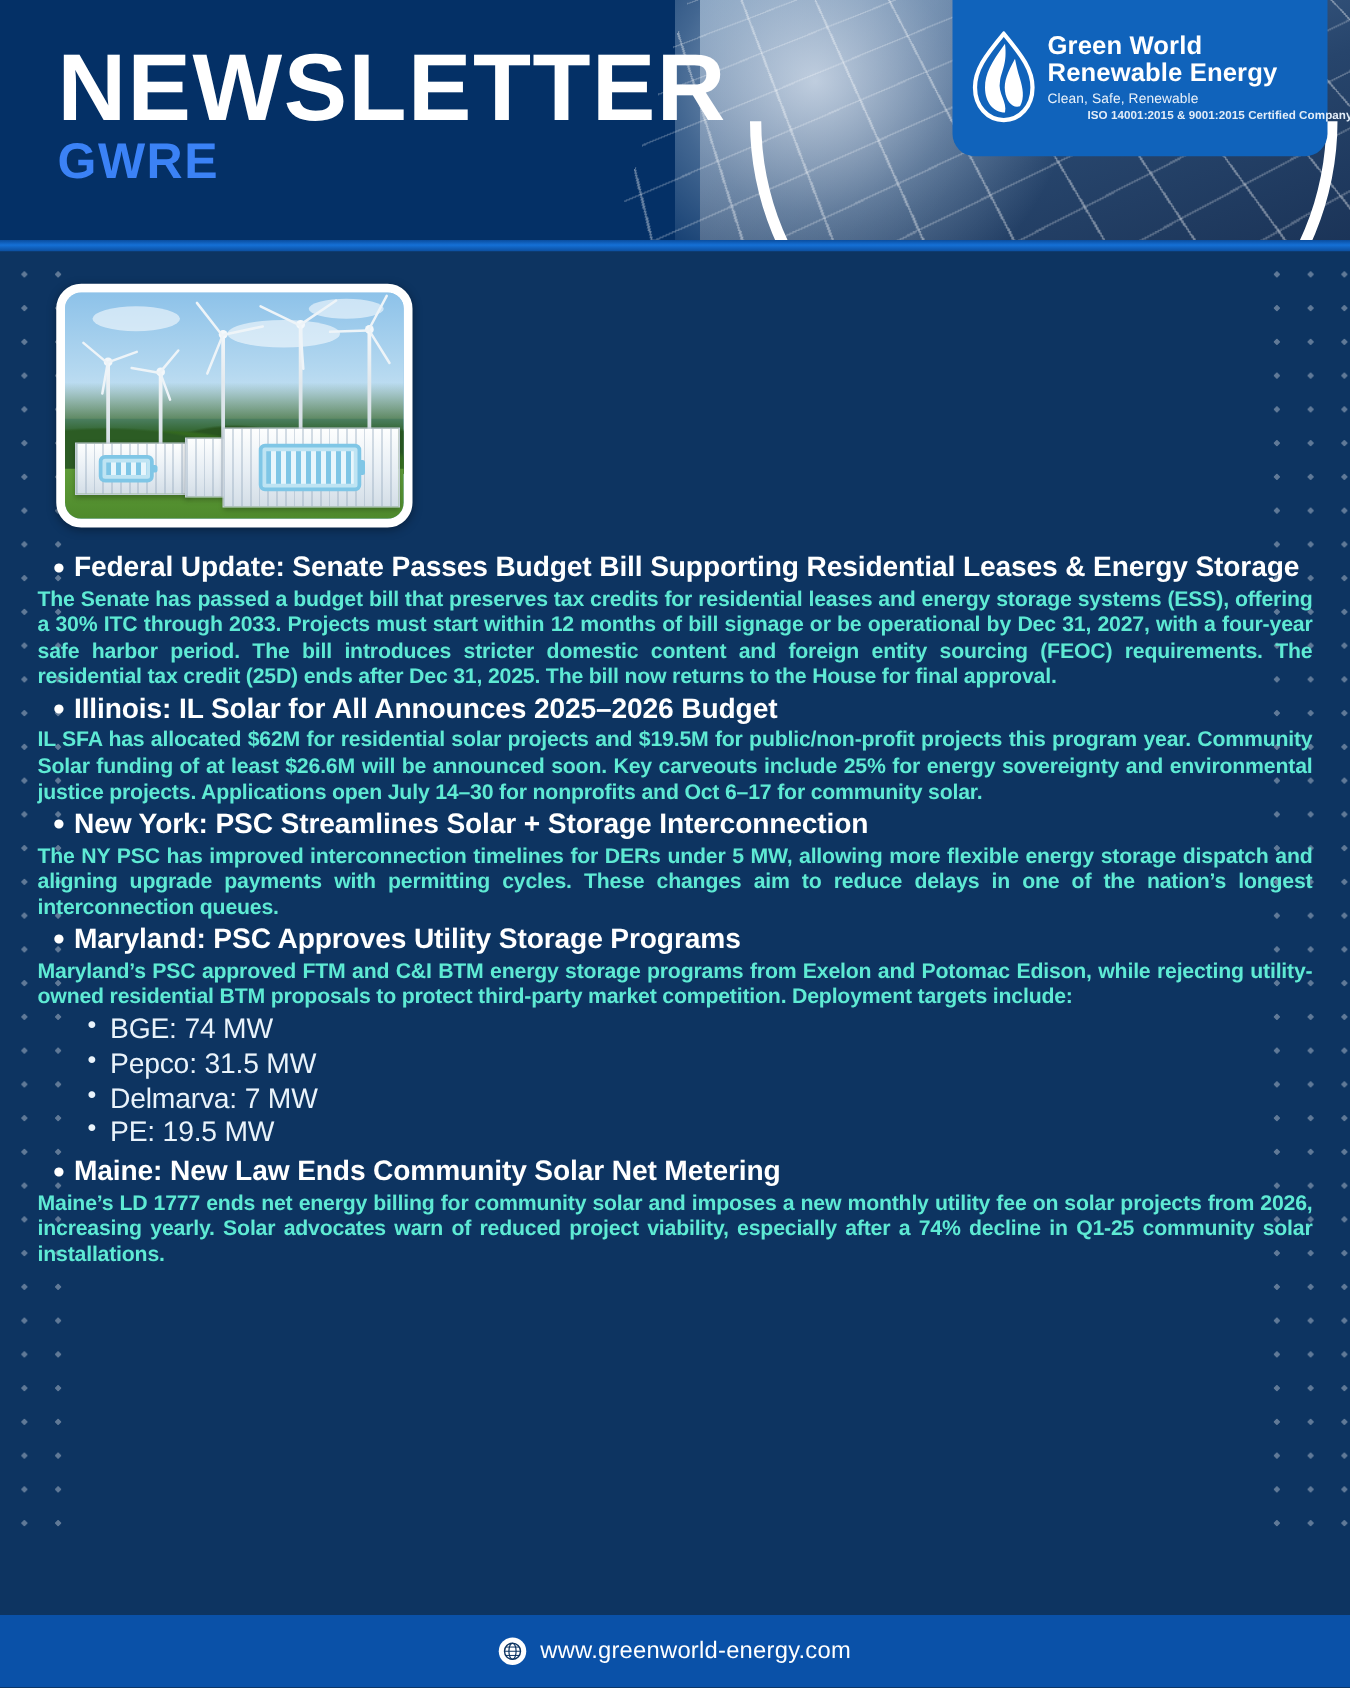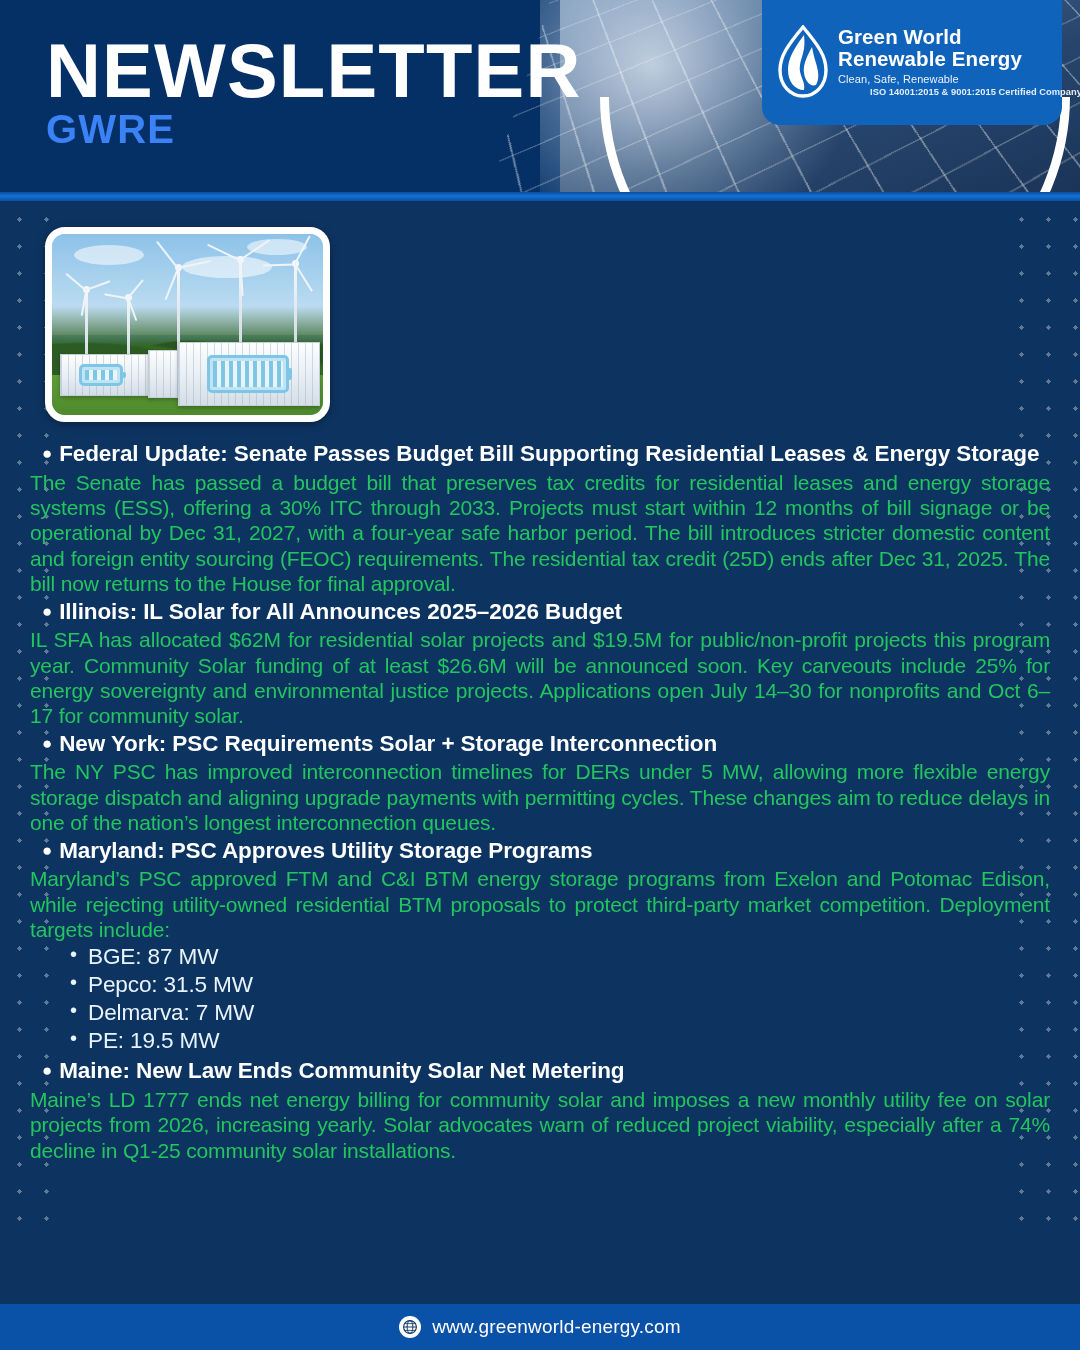--- a/index.html
+++ b/index.html
@@ -202,42 +202,42 @@
     color:#ffffff;
     font-size:22.5px; font-weight:bold;
     line-height:1.27;
     padding-left:28px;
     text-indent:-16px;
     margin:0 0 1px 0;
     letter-spacing:-.1px;
   }
   .sec-head .bul { font-size:17px; vertical-align:2px; padding-right:7px; }
   .para {
-    color:#22c55e;
-    font-size:21px; font-weight:400;
+    color:#5eead4;
+    font-size:17px; font-weight:700;
     line-height:1.21;
     text-align:justify;
     letter-spacing:-.15px;
     margin:0 0 1px 0;
   }
   .para.last-line-left { text-align-last:left; }
   .sublist { list-style:none; margin:1px 0 3px 0; padding:0 0 0 40px; }
   .sublist li {
     color:#e9f3fb; font-size:22.6px; line-height:1.23;
     letter-spacing:-.15px;
     position:relative; padding-left:18px;
   }
   .sublist li::before {
     content:"\2022"; position:absolute; left:0; top:-1px;
     font-size:20px; color:#e9f3fb;
   }
 
   
   .footer {
-    position:absolute; left:0; bottom:0; width:1080px; height:46px;
+    position:absolute; left:0; bottom:0; width:1080px; height:58px;
     background:#0a51a8;
     display:flex; align-items:center; justify-content:center; gap:11px;
     z-index:7;
   }
   .globe-icon {
     width:22px; height:22px; border-radius:50%;
     background:#ffffff;
     display:flex; align-items:center; justify-content:center;
   }
   .globe-icon svg { display:block; }
@@ -357,29 +357,29 @@
       <p class="sec-head"><span class="bul">●</span><span>Federal Update: Senate Passes Budget Bill Supporting Residential Leases &amp; Energy Storage</span></p>
       <p class="para last-line-left">The Senate has passed a budget bill that preserves tax credits for residential leases and energy storage systems (ESS), offering a 30% ITC through 2033. Projects must start within 12 months of bill signage or be operational by Dec 31, 2027, with a four-year safe harbor period. The bill introduces stricter domestic content and foreign entity sourcing (FEOC) requirements. The residential tax credit (25D) ends after Dec 31, 2025. The bill now returns to the House for final approval.</p>
     </div>
 
     <div>
       <p class="sec-head"><span class="bul">●</span><span>Illinois: IL Solar for All Announces 2025–2026 Budget</span></p>
       <p class="para last-line-left">IL SFA has allocated $62M for residential solar projects and $19.5M for public/non-profit projects this program year. Community Solar funding of at least $26.6M will be announced soon. Key carveouts include 25% for energy sovereignty and environmental justice projects. Applications open July 14–30 for nonprofits and Oct 6–17 for community solar.</p>
     </div>
 
     <div>
-      <p class="sec-head"><span class="bul">●</span><span>New York: PSC Requirements Solar + Storage Interconnection</span></p>
+      <p class="sec-head"><span class="bul">●</span><span>New York: PSC Streamlines Solar + Storage Interconnection</span></p>
       <p class="para last-line-left">The NY PSC has improved interconnection timelines for DERs under 5 MW, allowing more flexible energy storage dispatch and aligning upgrade payments with permitting cycles. These changes aim to reduce delays in one of the nation’s longest interconnection queues.</p>
     </div>
 
     <div>
       <p class="sec-head"><span class="bul">●</span><span>Maryland: PSC Approves Utility Storage Programs</span></p>
       <p class="para last-line-left">Maryland’s PSC approved FTM and C&amp;I BTM energy storage programs from Exelon and Potomac Edison, while rejecting utility-owned residential BTM proposals to protect third-party market competition. Deployment targets include:</p>
       <ul class="sublist">
-        <li>BGE: 87 MW</li>
+        <li>BGE: 74 MW</li>
         <li>Pepco: 31.5 MW</li>
         <li>Delmarva: 7 MW</li>
         <li>PE: 19.5 MW</li>
       </ul>
     </div>
 
     <div>
       <p class="sec-head"><span class="bul">●</span><span>Maine: New Law Ends Community Solar Net Metering</span></p>
       <p class="para last-line-left">Maine’s LD 1777 ends net energy billing for community solar and imposes a new monthly utility fee on solar projects from 2026, increasing yearly. Solar advocates warn of reduced project viability, especially after a 74% decline in Q1-25 community solar installations.</p>
     </div>

